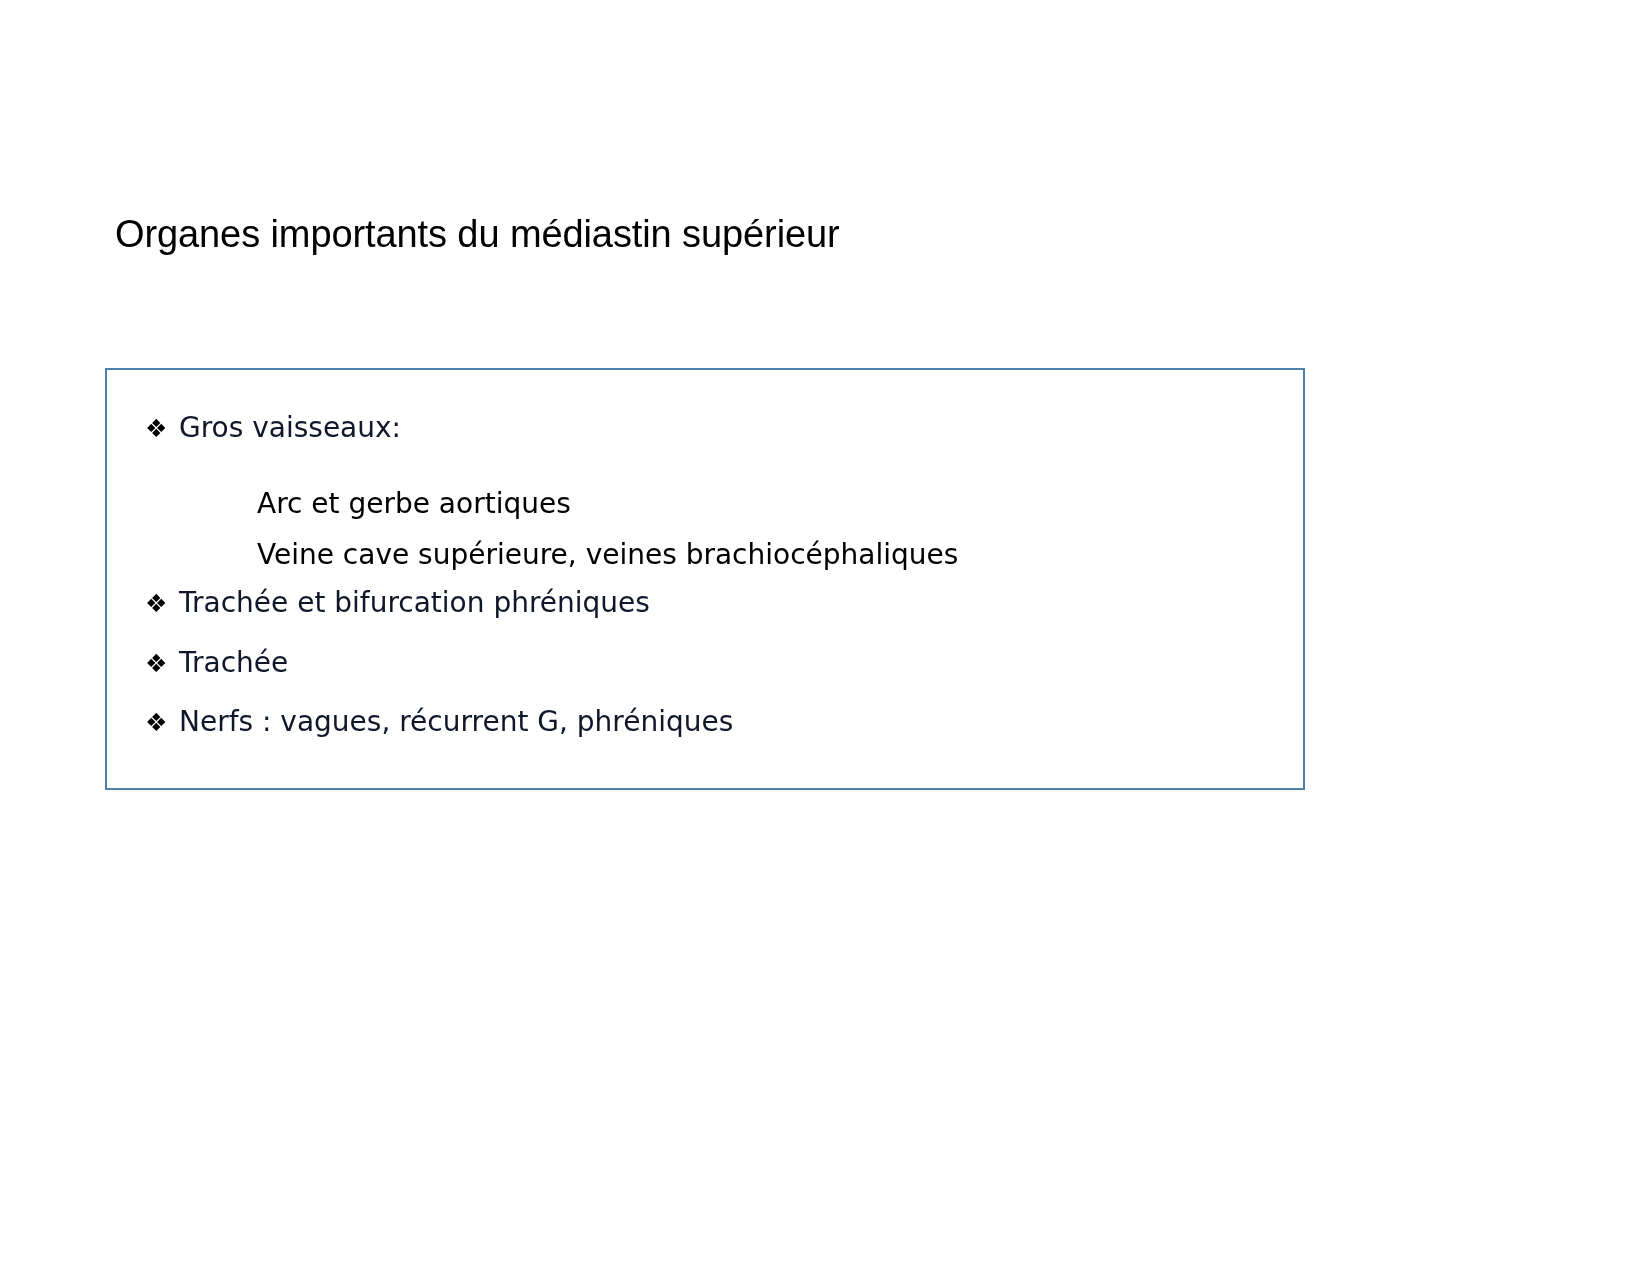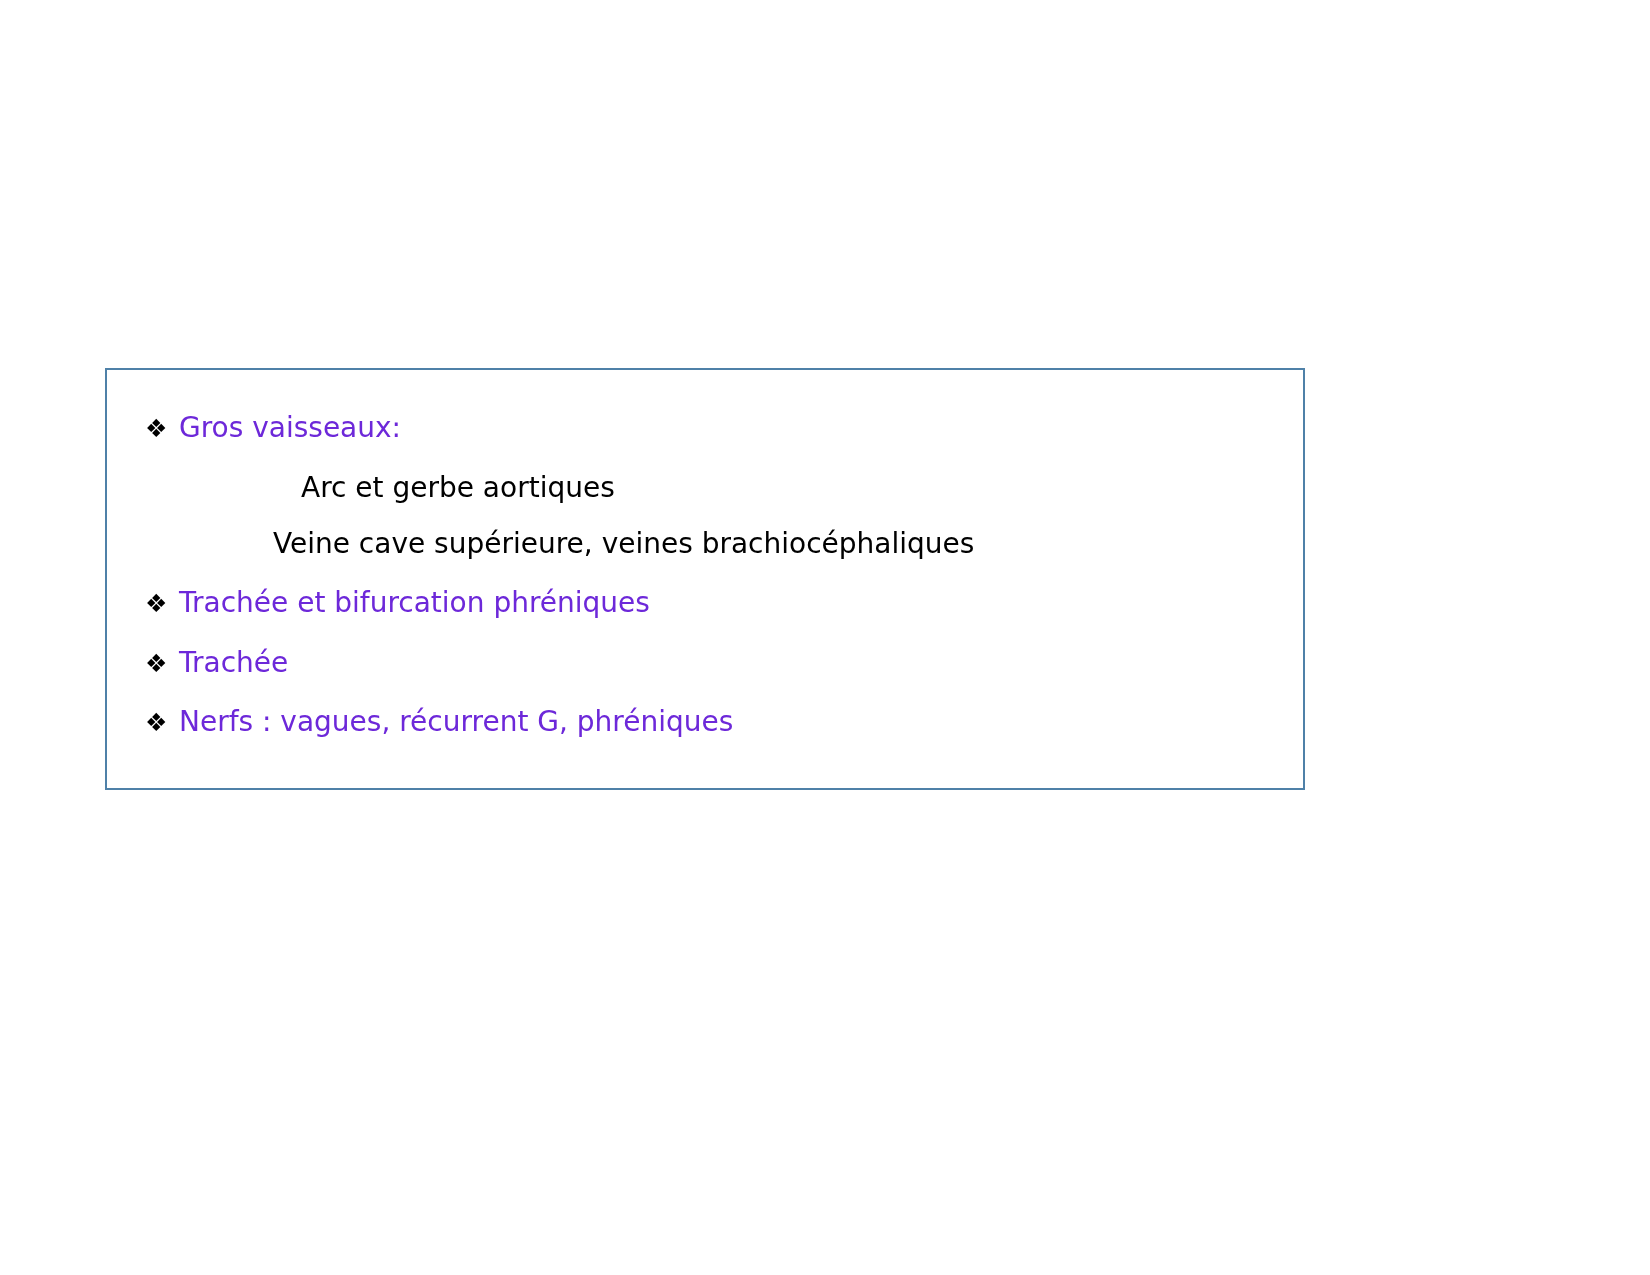--- a/index.html
+++ b/index.html
@@ -74,49 +74,50 @@
     line-height: 1;
     color: #000000;
   }
 
   .bullet-text {
     display: inline-block;
     font-family: "DejaVu Sans", sans-serif;
     font-size: 28px;
     font-weight: 400;
     line-height: 1.25;
-    color: #6d28d9;
+    color: #0f172a;
   }
 
   .sub-row {
     position: absolute;
     white-space: nowrap;
   }
 
   .sub-text {
     font-family: "DejaVu Sans", sans-serif;
     font-size: 28px;
     font-weight: 400;
     line-height: 1.25;
     color: #000000;
   }
 
   
   .row-1 { left: 38px;  top: 40px;  }
-  .sub-1 { left: 150px; top: 100px; margin-left: 44px; }
-  .sub-2 { left: 150px; top: 156px; margin-left: 16px; }
+  .sub-1 { left: 150px; top: 116px; }
+  .sub-2 { left: 150px; top: 167px; }
   .row-2 { left: 38px;  top: 215px; }
   .row-3 { left: 38px;  top: 275px; }
   .row-4 { left: 38px;  top: 334px; }
 </style>
 </head>
 <body style="background: rgb(255, 255, 255);">
 
 <div class="slide">
 
+  <div class="slide-title">Organes importants du médiastin supérieur</div>
 
   <div class="content-box" style="border-color: rgb(79, 129, 168);">
     <div class="bullet-list">
 
       <div class="bullet-row row-1">
         <span class="bullet-mark">❖</span>
         <span class="bullet-text">Gros vaisseaux:</span>
       </div>
 
       <div class="sub-row sub-1">

